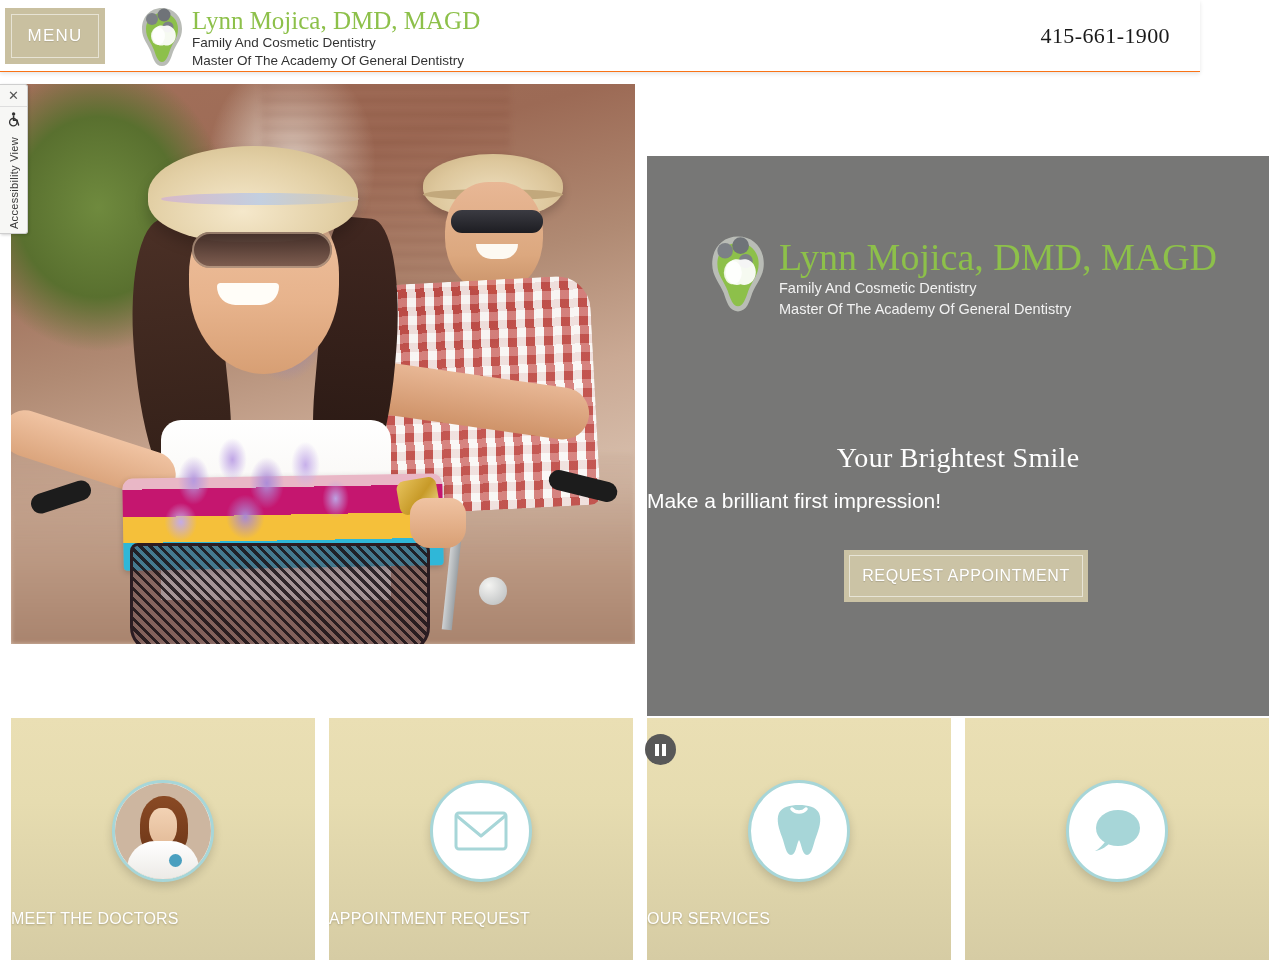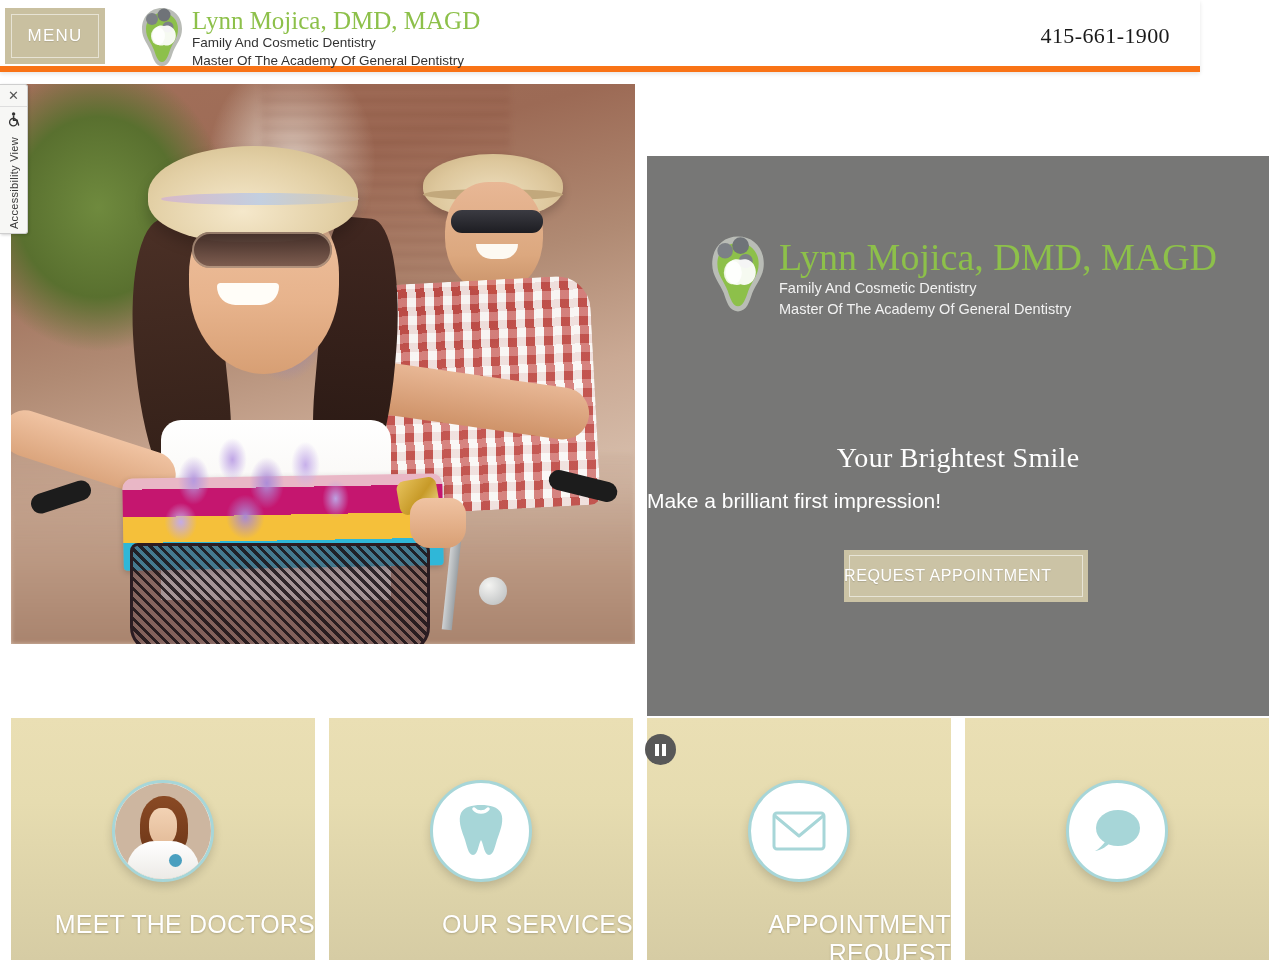--- a/index.html
+++ b/index.html
@@ -8,21 +8,21 @@
     background: #ffffff;
     font-family: "Liberation Sans", sans-serif;
     overflow: hidden;
   }
 
   
   .header {
     position: relative;
     width: 1200px; height: 72px;
     background: #ffffff;
-    border-bottom: 6px solid #f97316;
+    border-bottom: 1px solid #f97316;
     box-shadow: 0 2px 4px rgba(0,0,0,0.10);
     z-index: 40;
   }
   .menu-btn {
     position: absolute; left: 5px; top: 8px;
     width: 100px; height: 56px;
     background: #c9c0a0;
     display: flex; align-items: center; justify-content: center;
     cursor: pointer;
   }
@@ -290,21 +290,21 @@
   }
   .hero-tagline {
     position: absolute; left: 0; right: 0; top: 333px;
     font-family: "Liberation Sans", sans-serif;
     font-size: 21px; color: #ffffff; font-weight: 300;
   }
   .hero-cta {
     position: absolute; left: 197px; top: 394px;
     width: 244px; height: 52px;
     background: #cbc3a5;
-    display: flex; align-items: center; 
+    display: flex; align-items: center; justify-content: center;
     cursor: pointer; border: none;
   }
   .hero-cta::before {
     content: ""; position: absolute;
     left: 5px; top: 5px; right: 5px; bottom: 5px;
     border: 1px solid rgba(255,255,255,0.55);
   }
   .hero-cta span {
     position: relative; color: #ffffff;
     font-family: "Liberation Sans", sans-serif;
@@ -369,26 +369,25 @@
     position: absolute; left: 12%; bottom: 0; width: 76%; height: 40%;
     background: linear-gradient(180deg, #ffffff, #eceae6);
     border-radius: 28px 28px 0 0;
   }
   .doc-badge {
     position: absolute; left: 56%; bottom: 12%; width: 13px; height: 13px;
     border-radius: 50%; background: #4a9fbf;
   }
   .card-label {
     position: absolute; left: 0; right: 0; top: 192px;
-    text-align: right;
-    font-family: "Liberation Sans", sans-serif;
-    font-size: 25px; color: #ffffff; font-weight: 300;
+    text-align: left;
+    font-family: "Liberation Sans", sans-serif;
+    font-size: 16px; color: #ffffff; font-weight: 300;
     letter-spacing: .2px; line-height: 1.15;
     text-shadow: 0 1px 2px rgba(120,110,80,.45);
-    padding-left: 20px;
   }
 </style>
 </head>
 <body>
 
 <div class="header">
 
   <div class="menu-btn">
     <span>MENU</span>
   </div>
@@ -507,36 +506,36 @@
         <div class="doc-face"></div>
         <div class="doc-coat"></div>
         <div class="doc-badge"></div>
       </div>
     </div>
     <div class="card-label">MEET THE DOCTORS</div>
   </div>
 
   <div class="card">
     <div class="card-circle">
+      <svg width="54" height="40" viewBox="0 0 54 40">
+        <rect x="2" y="2" width="50" height="36" rx="3" ry="3" fill="none" stroke="#a7d6d8" stroke-width="3"></rect>
+        <path d="M3 5 L27 25 L51 5" fill="none" stroke="#a7d6d8" stroke-width="3" stroke-linecap="round" stroke-linejoin="round"></path>
+      </svg>
+    </div>
+    <div class="card-label">APPOINTMENT REQUEST</div>
+  </div>
+
+  <div class="card">
+    <div class="card-circle">
       <svg width="48" height="56" viewBox="0 0 48 56">
         <path d="M24 2 C33 2 41 4 44 10 C47 17 44 26 41 34 C38 42 37 52 32 52 C27 52 27 42 24 37 C21 42 21 52 16 52 C11 52 10 42 7 34 C4 26 1 17 4 10 C7 4 15 2 24 2 Z" fill="#a7d6d8"></path>
         <path d="M17 6 C20 10 28 10 31 6" fill="none" stroke="#ffffff" stroke-width="3.5" stroke-linecap="round"></path>
       </svg>
     </div>
     <div class="card-label">OUR SERVICES</div>
-  </div>
-
-  <div class="card">
-    <div class="card-circle">
-      <svg width="54" height="40" viewBox="0 0 54 40">
-        <rect x="2" y="2" width="50" height="36" rx="3" ry="3" fill="none" stroke="#a7d6d8" stroke-width="3"></rect>
-        <path d="M3 5 L27 25 L51 5" fill="none" stroke="#a7d6d8" stroke-width="3" stroke-linecap="round" stroke-linejoin="round"></path>
-      </svg>
-    </div>
-    <div class="card-label">APPOINTMENT REQUEST</div>
   </div>
 
   <div class="card">
     <div class="card-circle">
       <svg width="52" height="48" viewBox="0 0 52 48">
         <ellipse cx="27" cy="21" rx="22" ry="18" fill="#a7d6d8"></ellipse>
         <path d="M16 32 C12 38 8 42 4 44 C11 43 16 39 20 35 Z" fill="#a7d6d8"></path>
       </svg>
     </div>
   </div>

